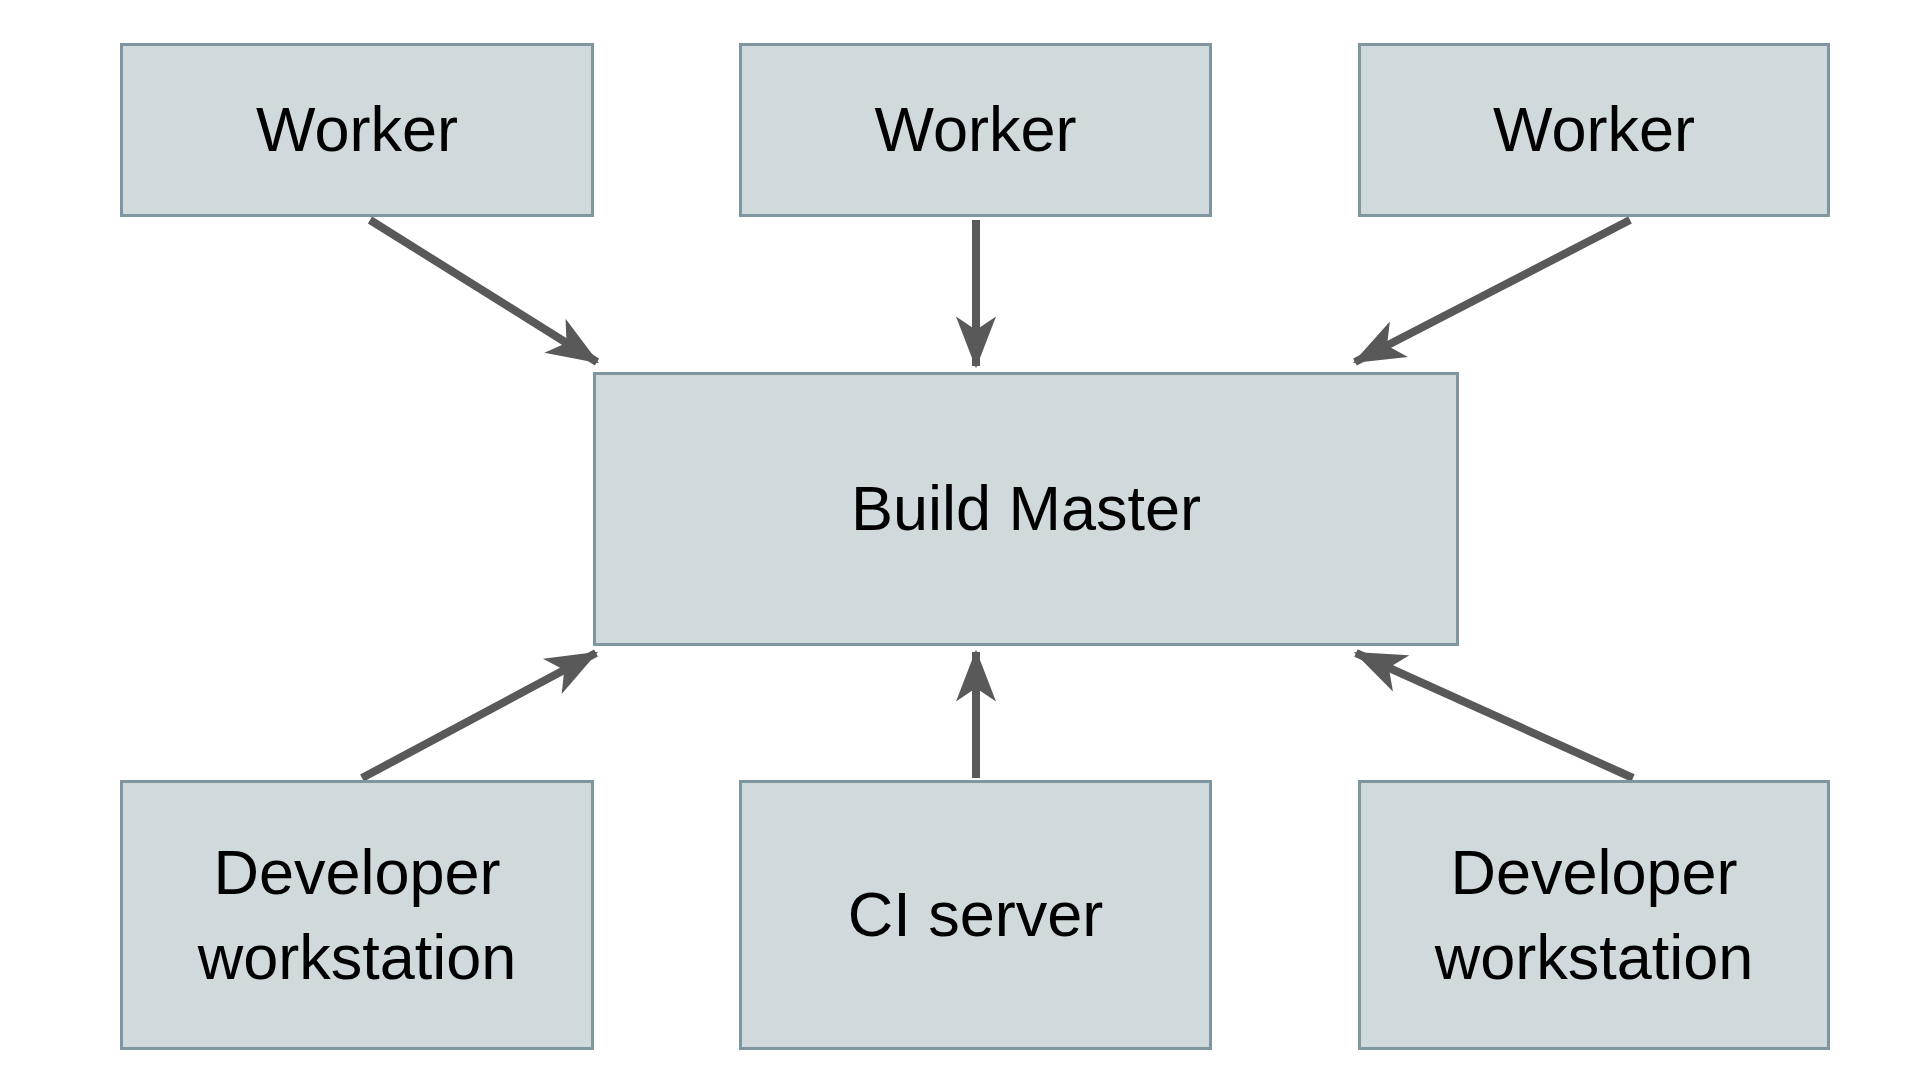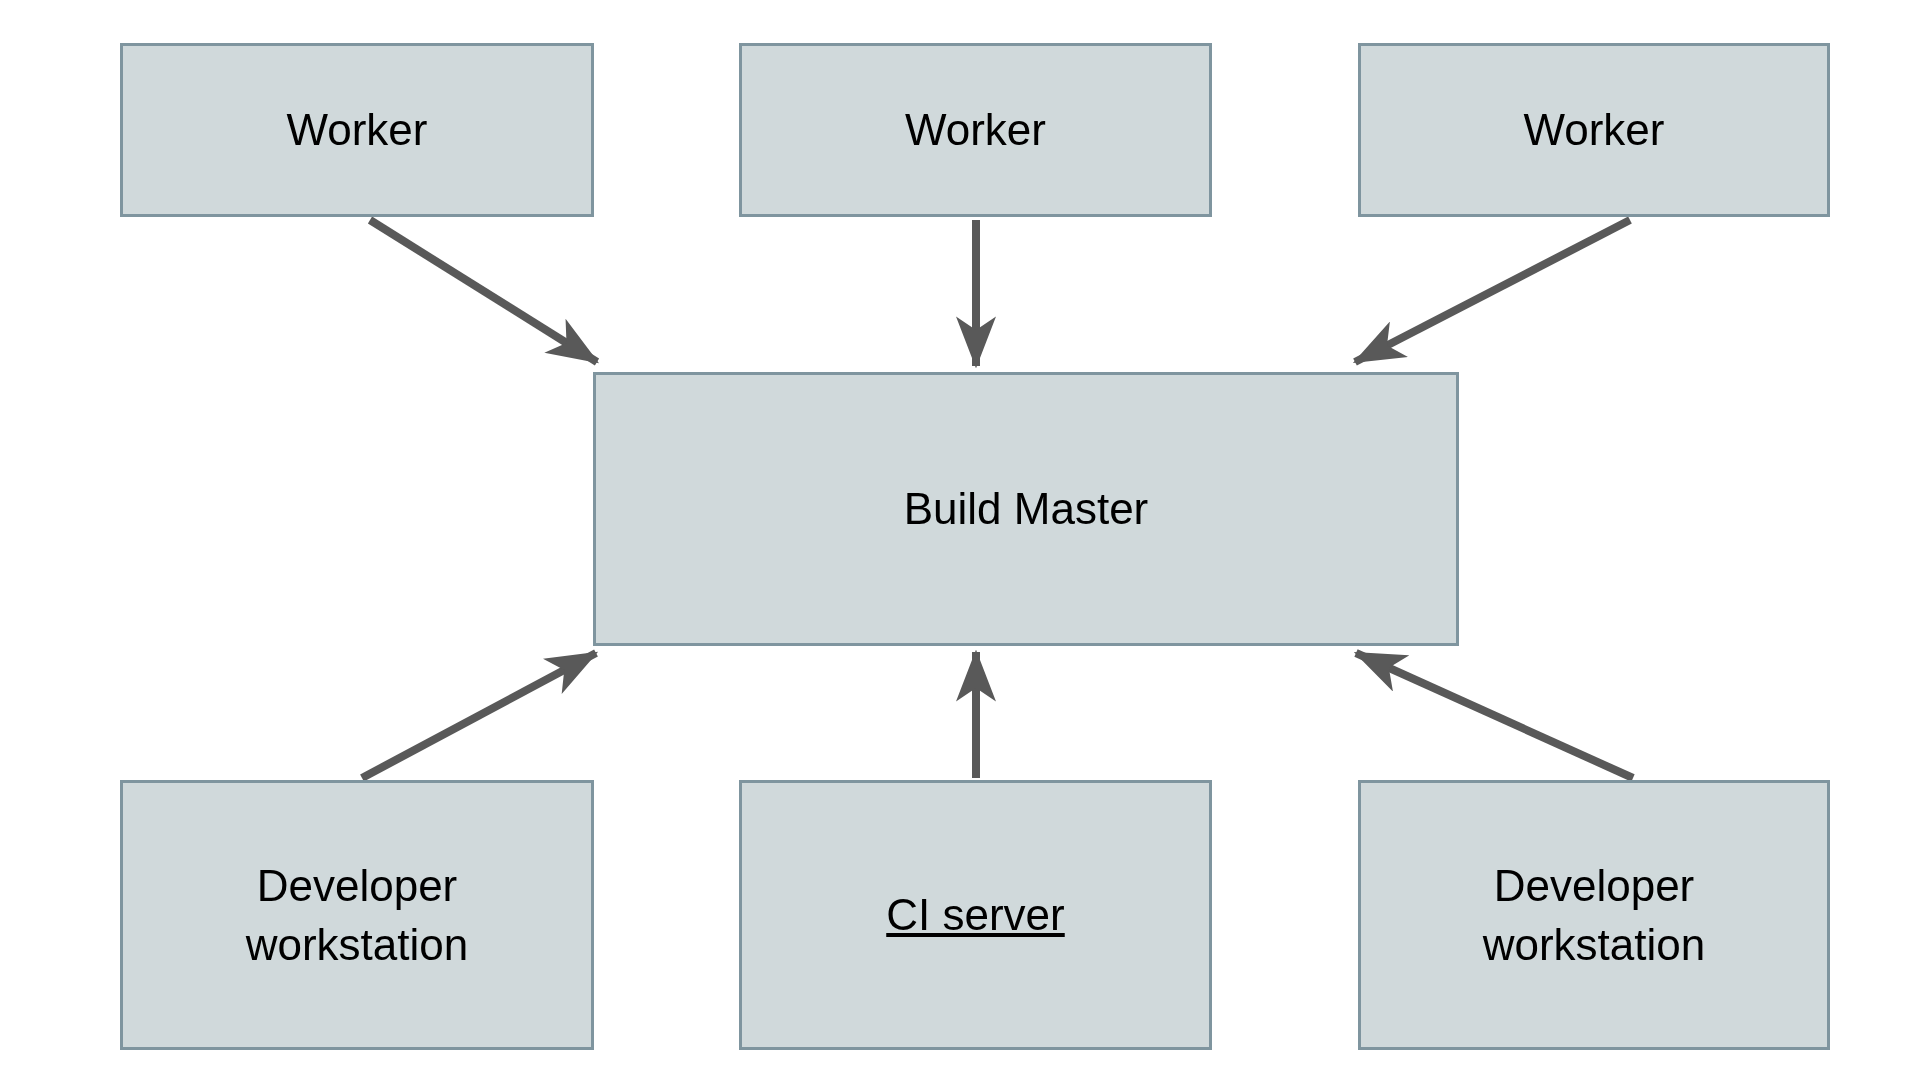--- a/index.html
+++ b/index.html
@@ -30,30 +30,30 @@
   .node {
     position: absolute;
     box-sizing: border-box;
     background: #d0d9db;
     border: 3px solid #7f959f;
     display: flex;
     align-items: center;
     justify-content: center;
     text-align: center;
     color: #000000;
-    font-size: 44px;
+    font-size: 63px;
     line-height: 1.35;
     padding: 0 20px;
   }
   .n-w1 { left: 120px;  top: 43px;  width: 474px; height: 174px; }
   .n-w2 { left: 739px;  top: 43px;  width: 473px; height: 174px; }
   .n-w3 { left: 1358px; top: 43px;  width: 472px; height: 174px; }
   .n-bm { left: 593px;  top: 372px; width: 866px; height: 274px; }
   .n-d1 { left: 120px;  top: 780px; width: 474px; height: 270px; }
-  .n-ci { left: 739px;  top: 780px; width: 473px; height: 270px; text-decoration: underline; }
+  .n-ci { left: 739px;  top: 780px; width: 473px; height: 270px; }
   .n-d2 { left: 1358px; top: 780px; width: 472px; height: 270px; }
 </style>
 </head>
 <body>
 
 <div class="stage">
 
   <svg class="arrows" viewBox="0 0 1910 1090" xmlns="http://www.w3.org/2000/svg">
     <defs>
       <marker id="arrowhead" markerUnits="strokeWidth" markerWidth="6.5" markerHeight="5" refX="6.2" refY="2.5" orient="auto">

